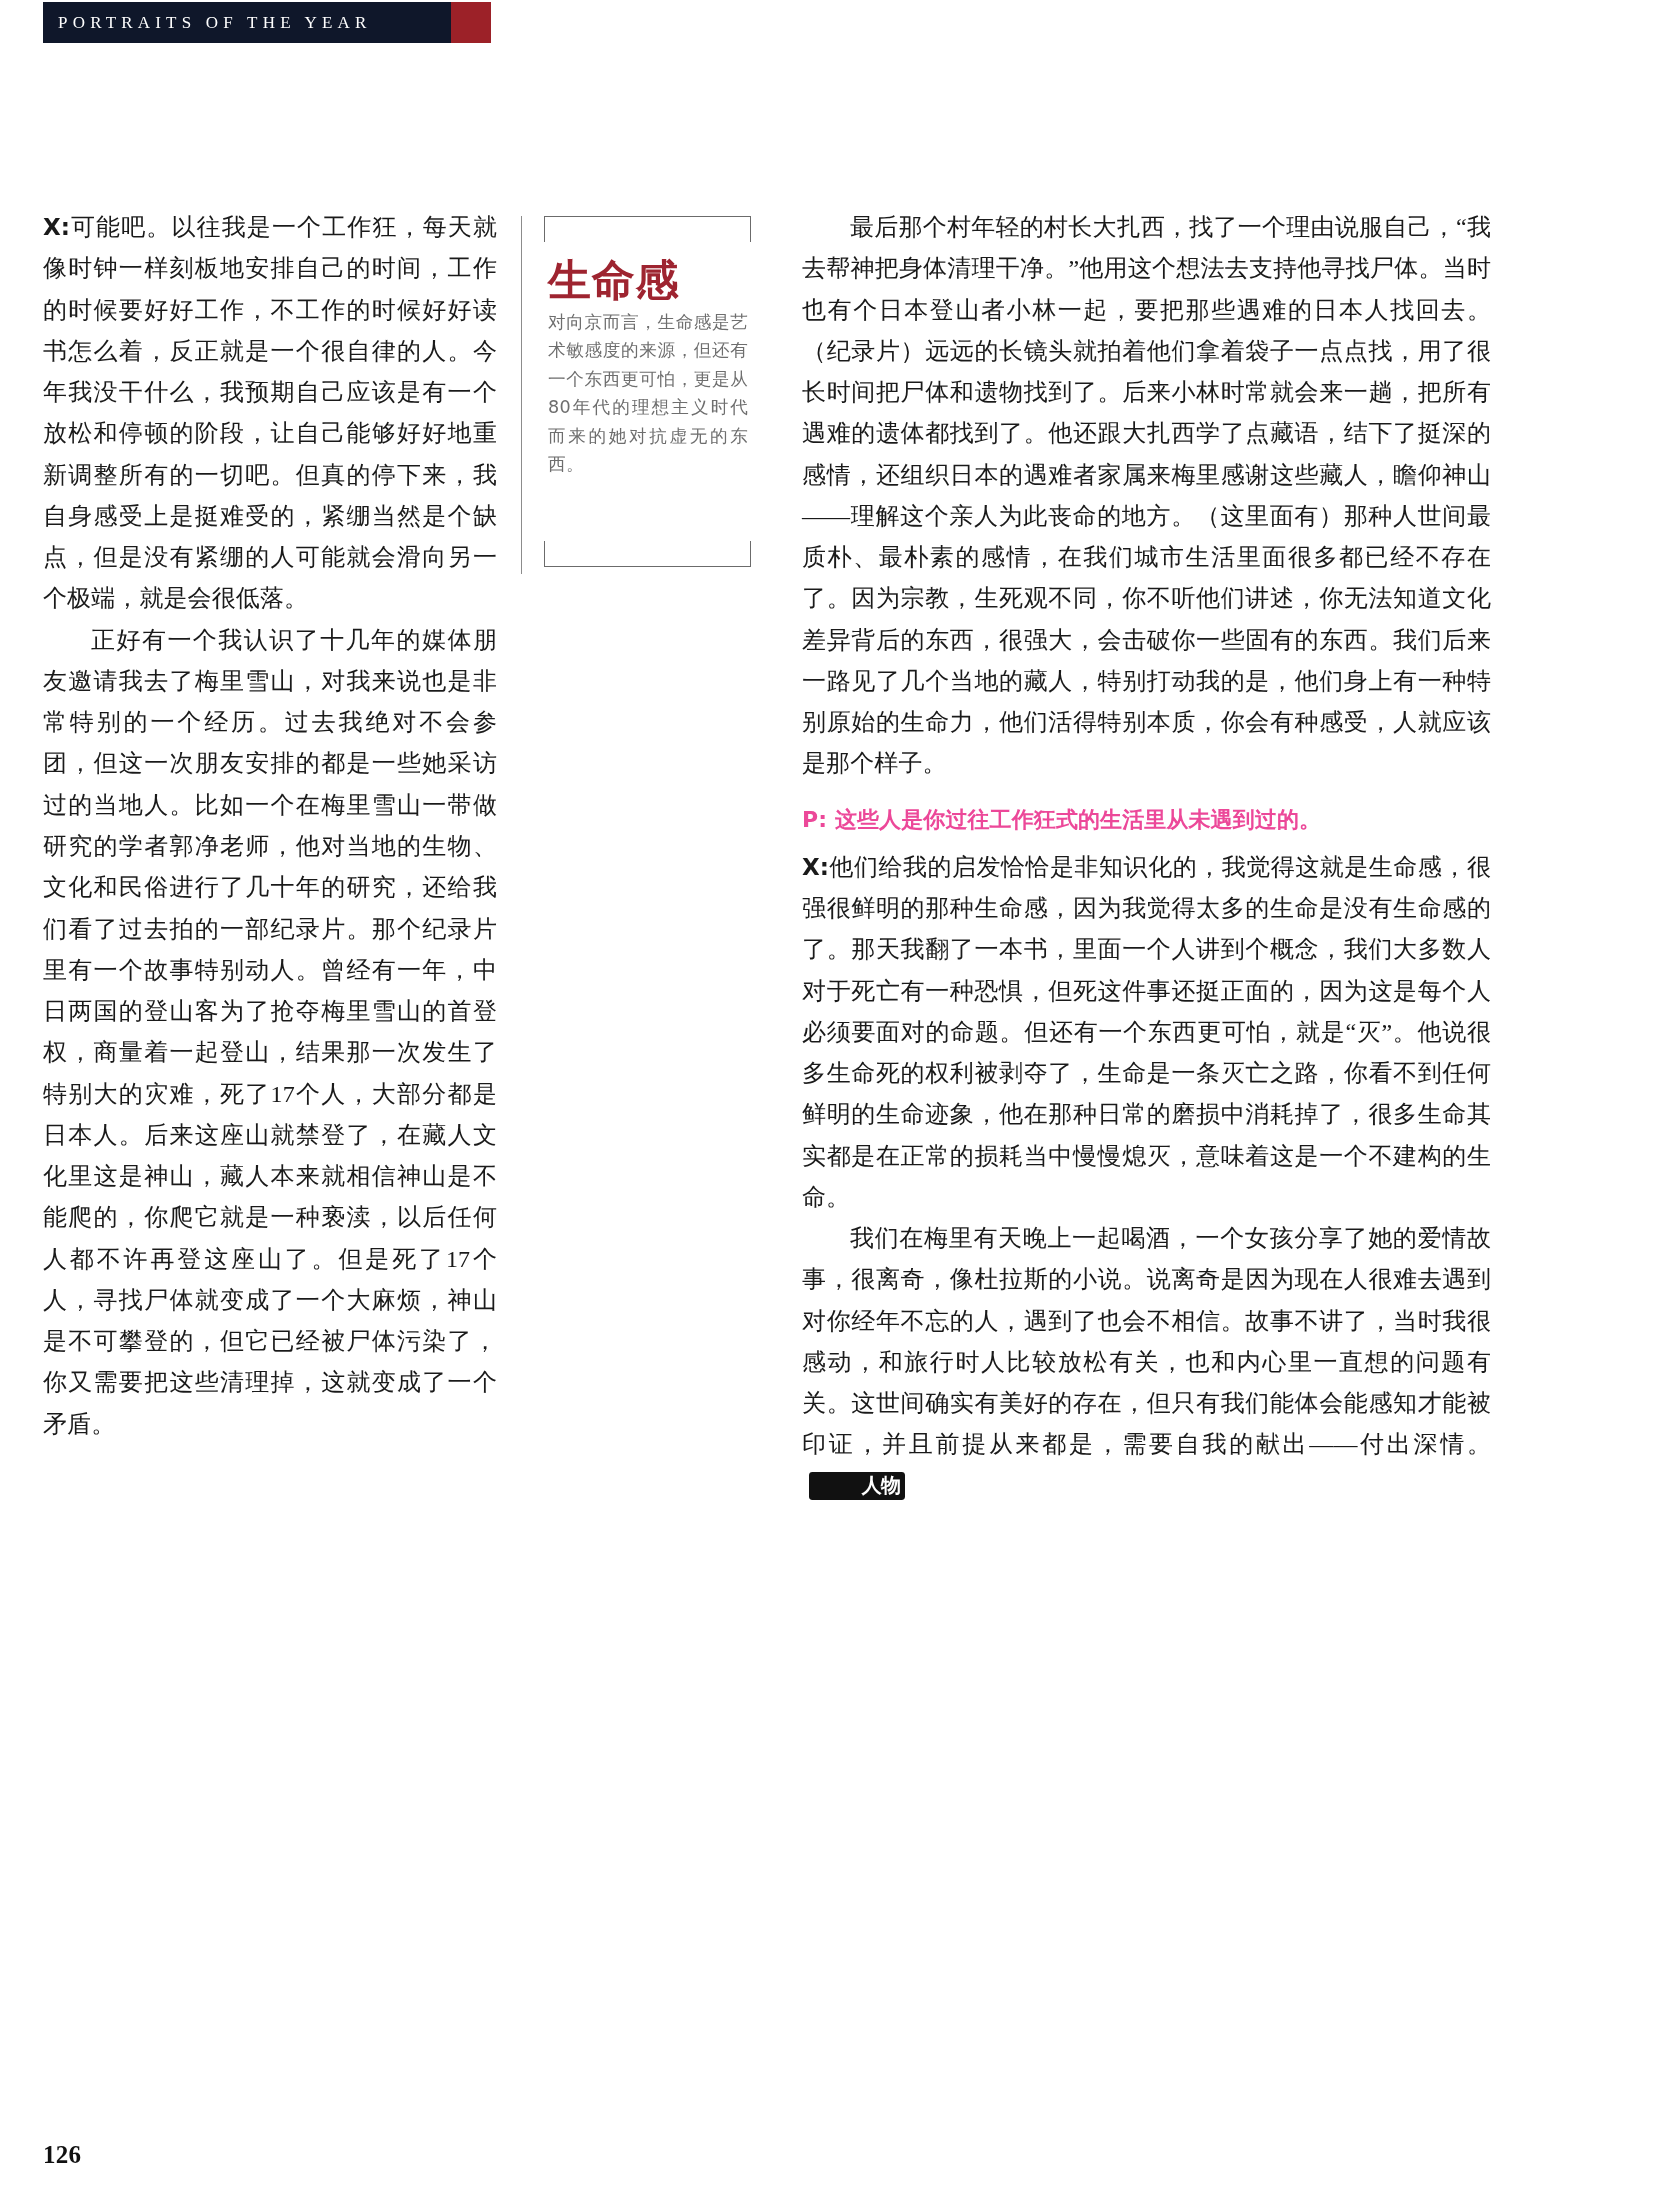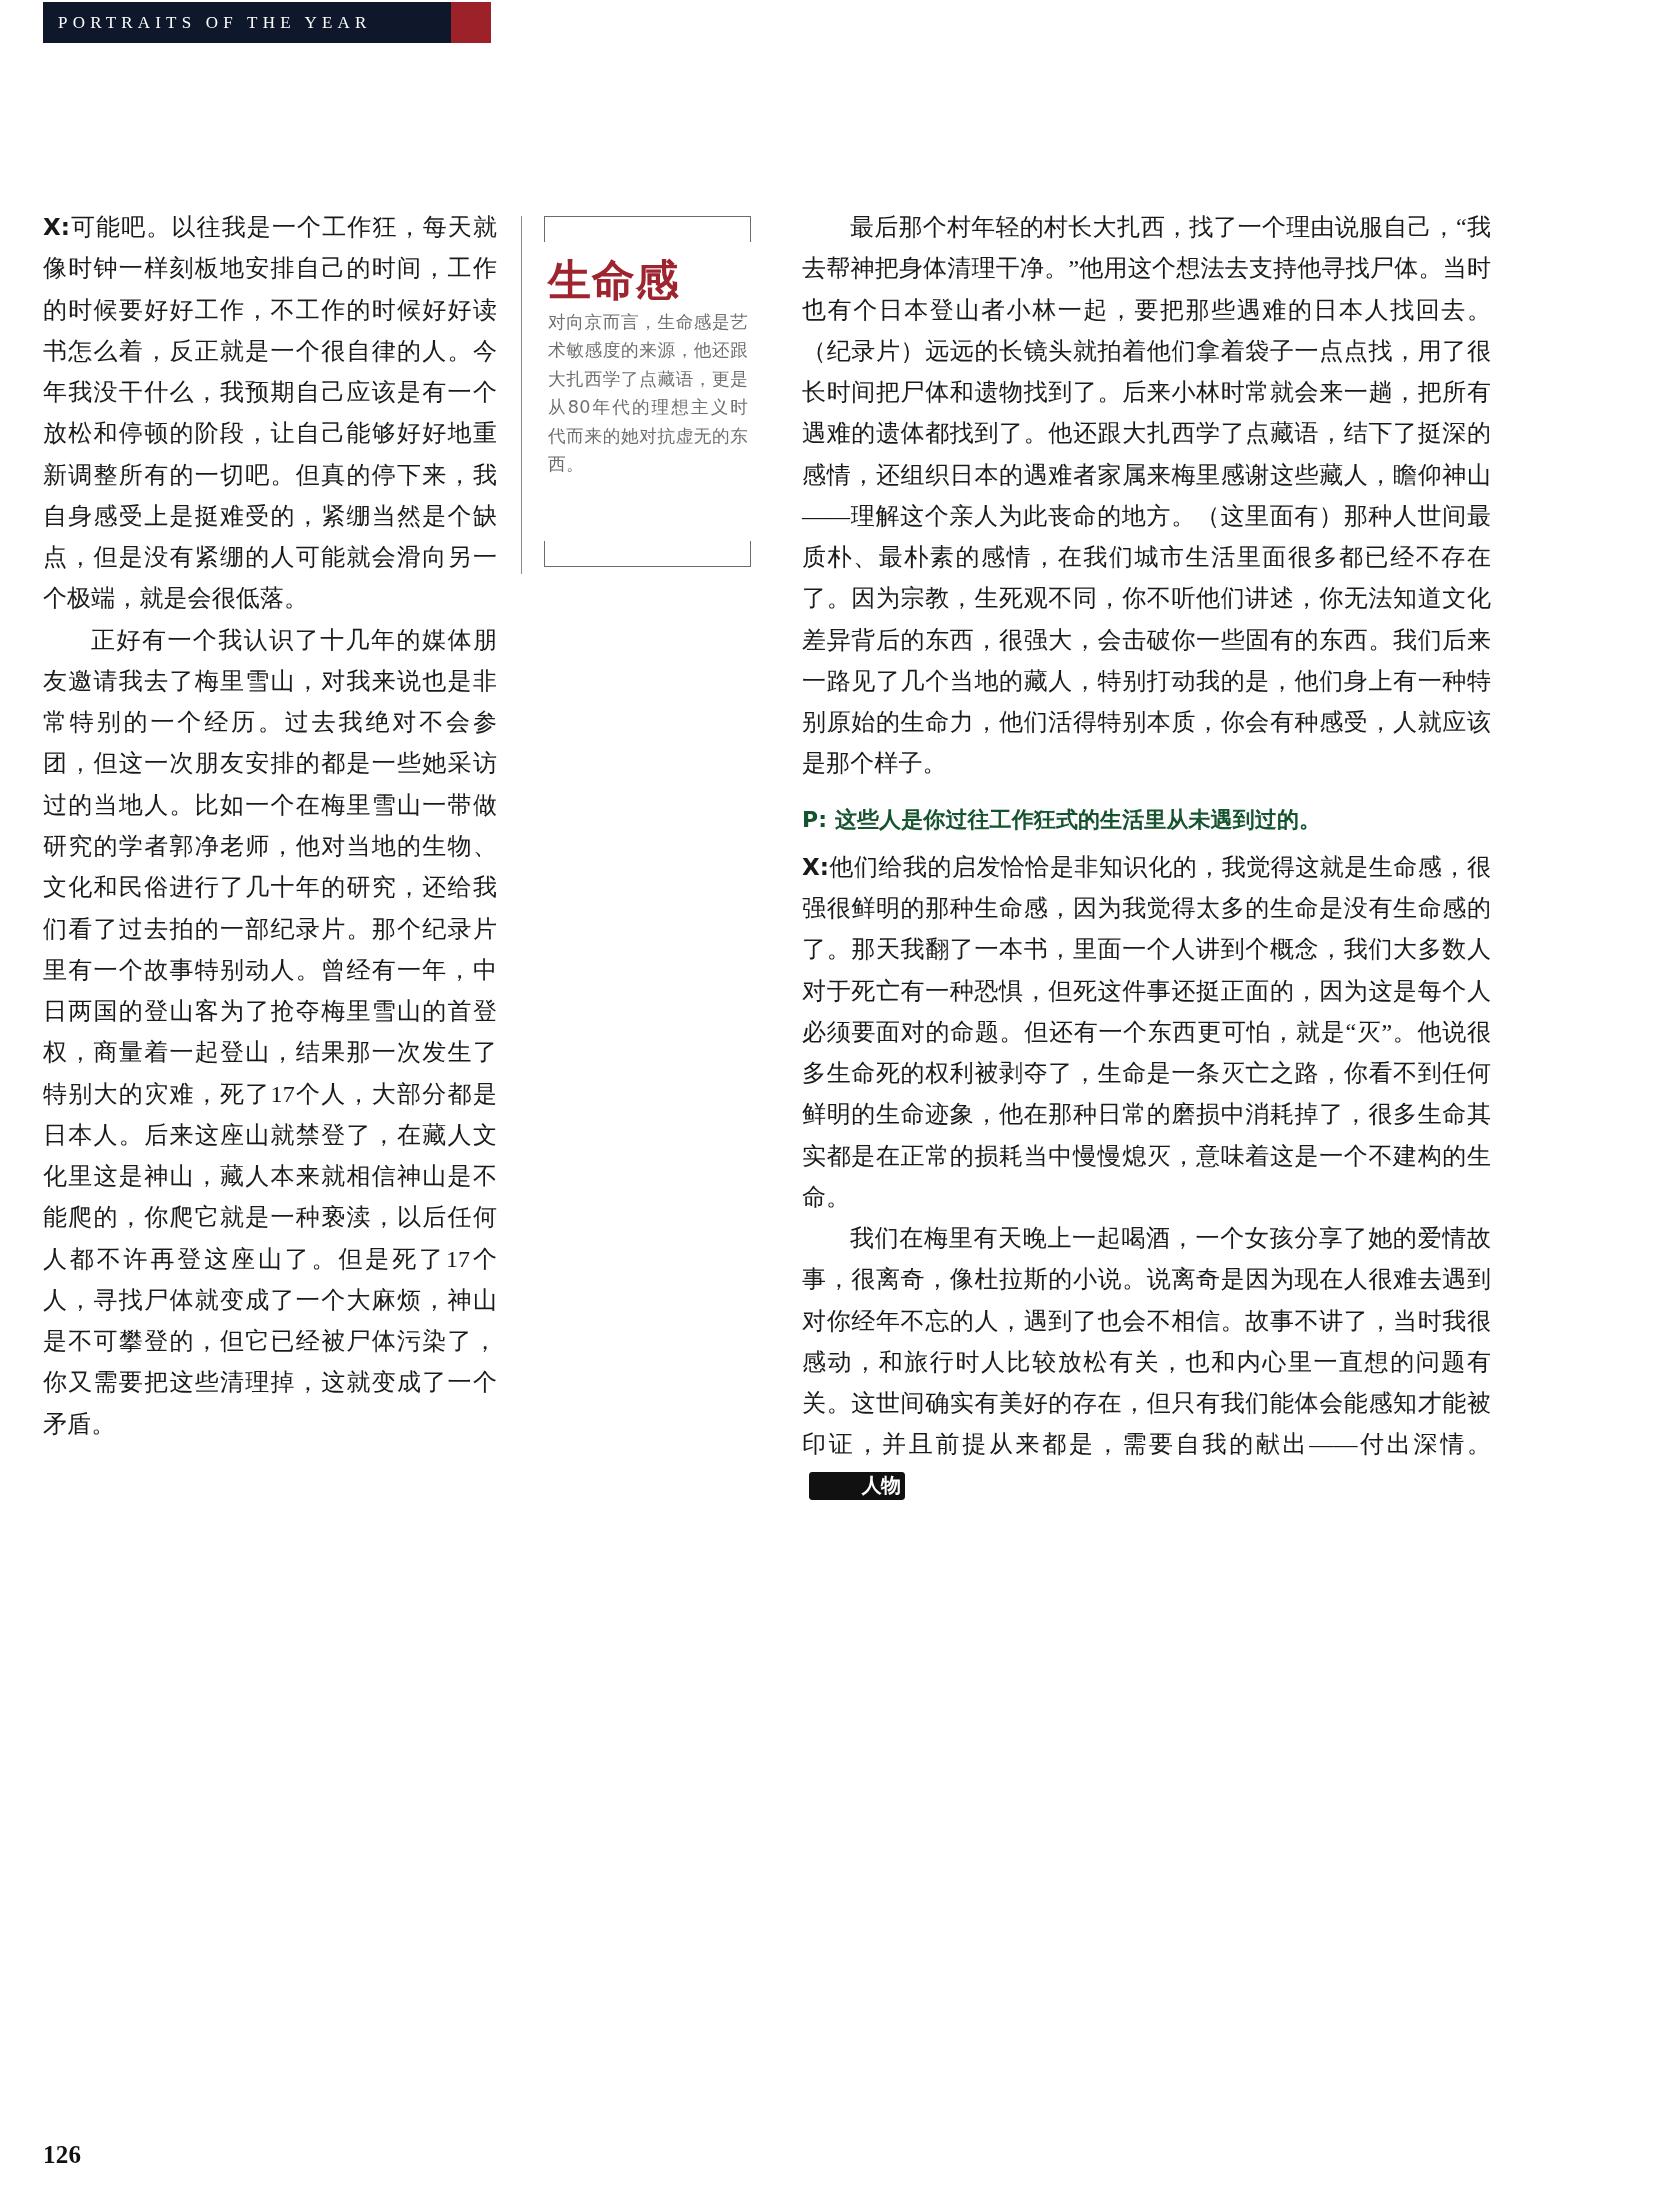--- a/index.html
+++ b/index.html
@@ -160,21 +160,21 @@
   .speaker {
     font-family: "DejaVu Sans", "Liberation Sans", sans-serif;
     font-weight: bold;
     font-size: 23px;
     letter-spacing: 0;
   }
 
   .question {
     font-family: "DejaVu Sans", "Liberation Sans", sans-serif;
     font-weight: bold;
-    color: #14532d;
+    color: #ec4899;
     font-size: 22px;
     line-height: 1.5;
     letter-spacing: 0.1px;
     margin: 18px 0 11px 0;
     text-align: left;
   }
 
   .endmark {
     display: inline-block;
     background: #111111;
@@ -220,21 +220,21 @@
     <p class="para"><span class="speaker">X:</span><span>可能吧。以往我是一个工作狂，每天就像时钟一样刻板地安排自己的时间，工作的时候要好好工作，不工作的时候好好读书怎么着，反正就是一个很自律的人。今年我没干什么，我预期自己应该是有一个放松和停顿的阶段，让自己能够好好地重新调整所有的一切吧。但真的停下来，我自身感受上是挺难受的，紧绷当然是个缺点，但是没有紧绷的人可能就会滑向另一个极端，就是会很低落。</span></p>
     <p class="para indent">正好有一个我认识了十几年的媒体朋友邀请我去了梅里雪山，对我来说也是非常特别的一个经历。过去我绝对不会参团，但这一次朋友安排的都是一些她采访过的当地人。比如一个在梅里雪山一带做研究的学者郭净老师，他对当地的生物、文化和民俗进行了几十年的研究，还给我们看了过去拍的一部纪录片。那个纪录片里有一个故事特别动人。曾经有一年，中日两国的登山客为了抢夺梅里雪山的首登权，商量着一起登山，结果那一次发生了特别大的灾难，死了17个人，大部分都是日本人。后来这座山就禁登了，在藏人文化里这是神山，藏人本来就相信神山是不能爬的，你爬它就是一种亵渎，以后任何人都不许再登这座山了。但是死了17个人，寻找尸体就变成了一个大麻烦，神山是不可攀登的，但它已经被尸体污染了，你又需要把这些清理掉，这就变成了一个矛盾。</p>
   </div>
 
   <div class="callout">
     <div class="callout-rule-top"></div>
     <div class="callout-stub stub-tl"></div>
     <div class="callout-stub stub-tr"></div>
     <div class="callout-inner">
       <h2 class="callout-heading">生命感</h2>
-      <p class="callout-body">对向京而言，生命感是艺术敏感度的来源，他还跟大扎西学了点藏语，更是从80年代的理想主义时代而来的她对抗虚无的东西。</p>
+      <p class="callout-body">对向京而言，生命感是艺术敏感度的来源，但还有一个东西更可怕，更是从80年代的理想主义时代而来的她对抗虚无的东西。</p>
     </div>
     <div class="callout-stub stub-bl"></div>
     <div class="callout-stub stub-br"></div>
     <div class="callout-rule-bottom"></div>
   </div>
 
   <div class="col col-two">
     <p class="para indent">最后那个村年轻的村长大扎西，找了一个理由说服自己，“我去帮神把身体清理干净。”他用这个想法去支持他寻找尸体。当时也有个日本登山者小林一起，要把那些遇难的日本人找回去。（纪录片）远远的长镜头就拍着他们拿着袋子一点点找，用了很长时间把尸体和遗物找到了。后来小林时常就会来一趟，把所有遇难的遗体都找到了。他还跟大扎西学了点藏语，结下了挺深的感情，还组织日本的遇难者家属来梅里感谢这些藏人，瞻仰神山——理解这个亲人为此丧命的地方。（这里面有）那种人世间最质朴、最朴素的感情，在我们城市生活里面很多都已经不存在了。因为宗教，生死观不同，你不听他们讲述，你无法知道文化差异背后的东西，很强大，会击破你一些固有的东西。我们后来一路见了几个当地的藏人，特别打动我的是，他们身上有一种特别原始的生命力，他们活得特别本质，你会有种感受，人就应该是那个样子。</p>
 
     <p class="question"><span>P:</span><span>&nbsp;</span><span>这些人是你过往工作狂式的生活里从未遇到过的。</span></p>

